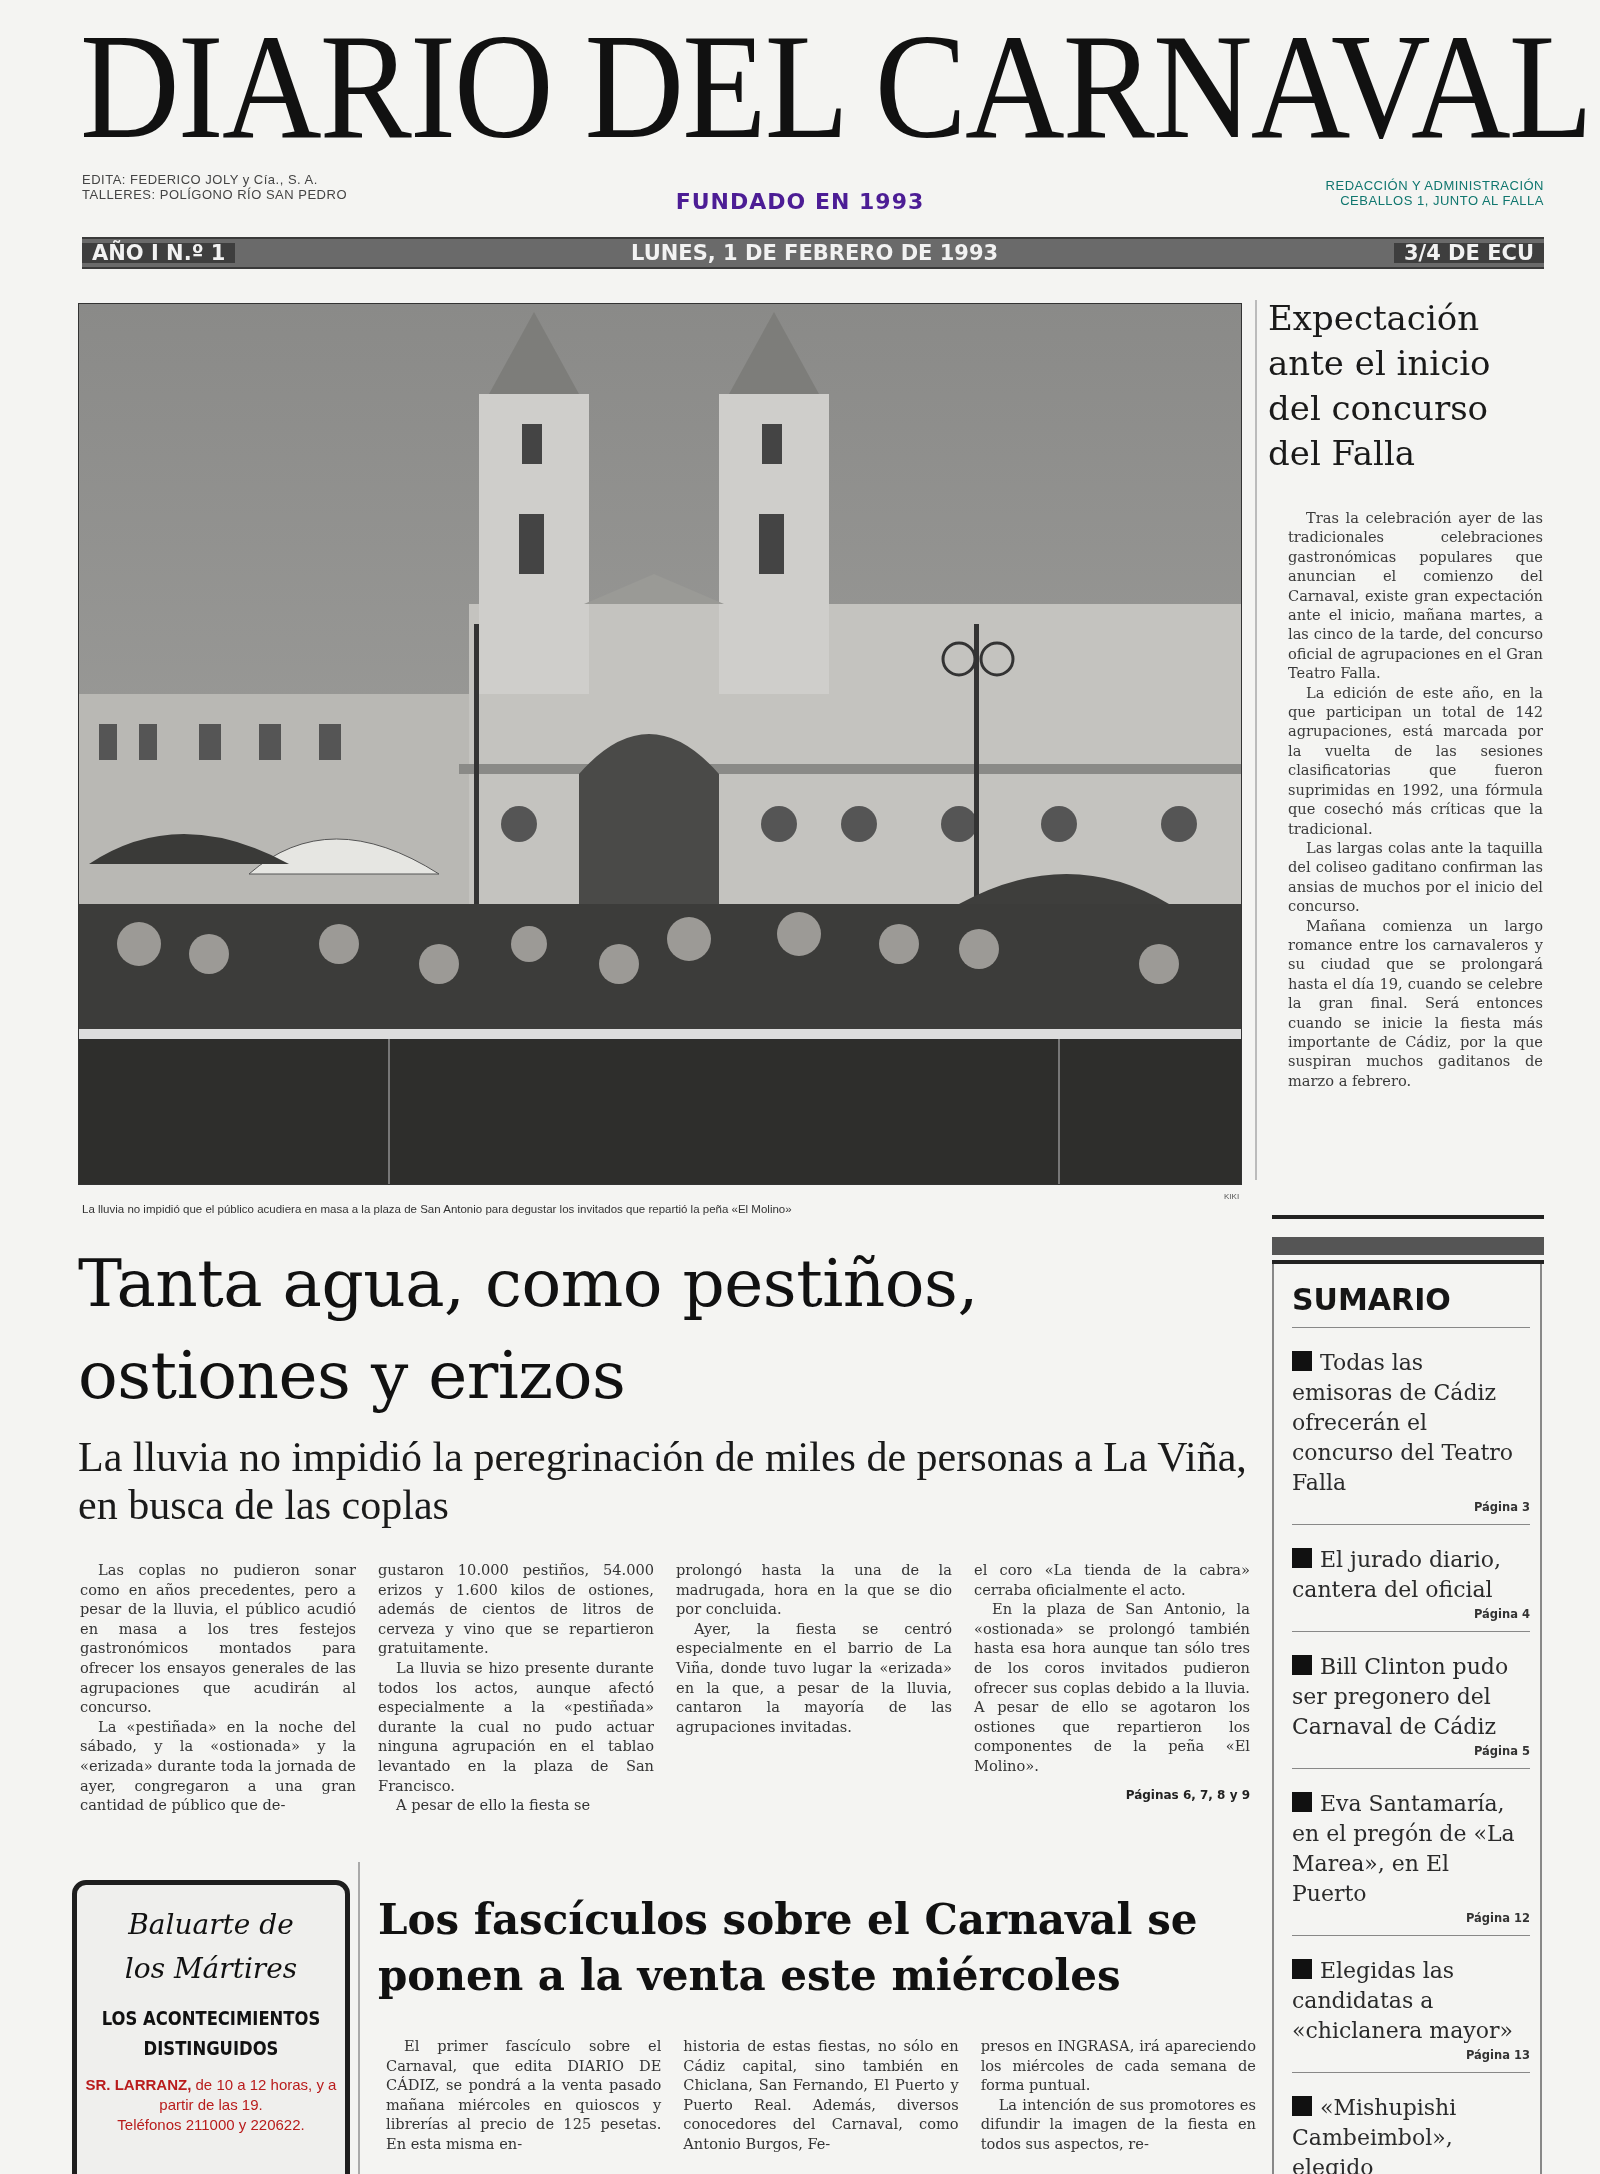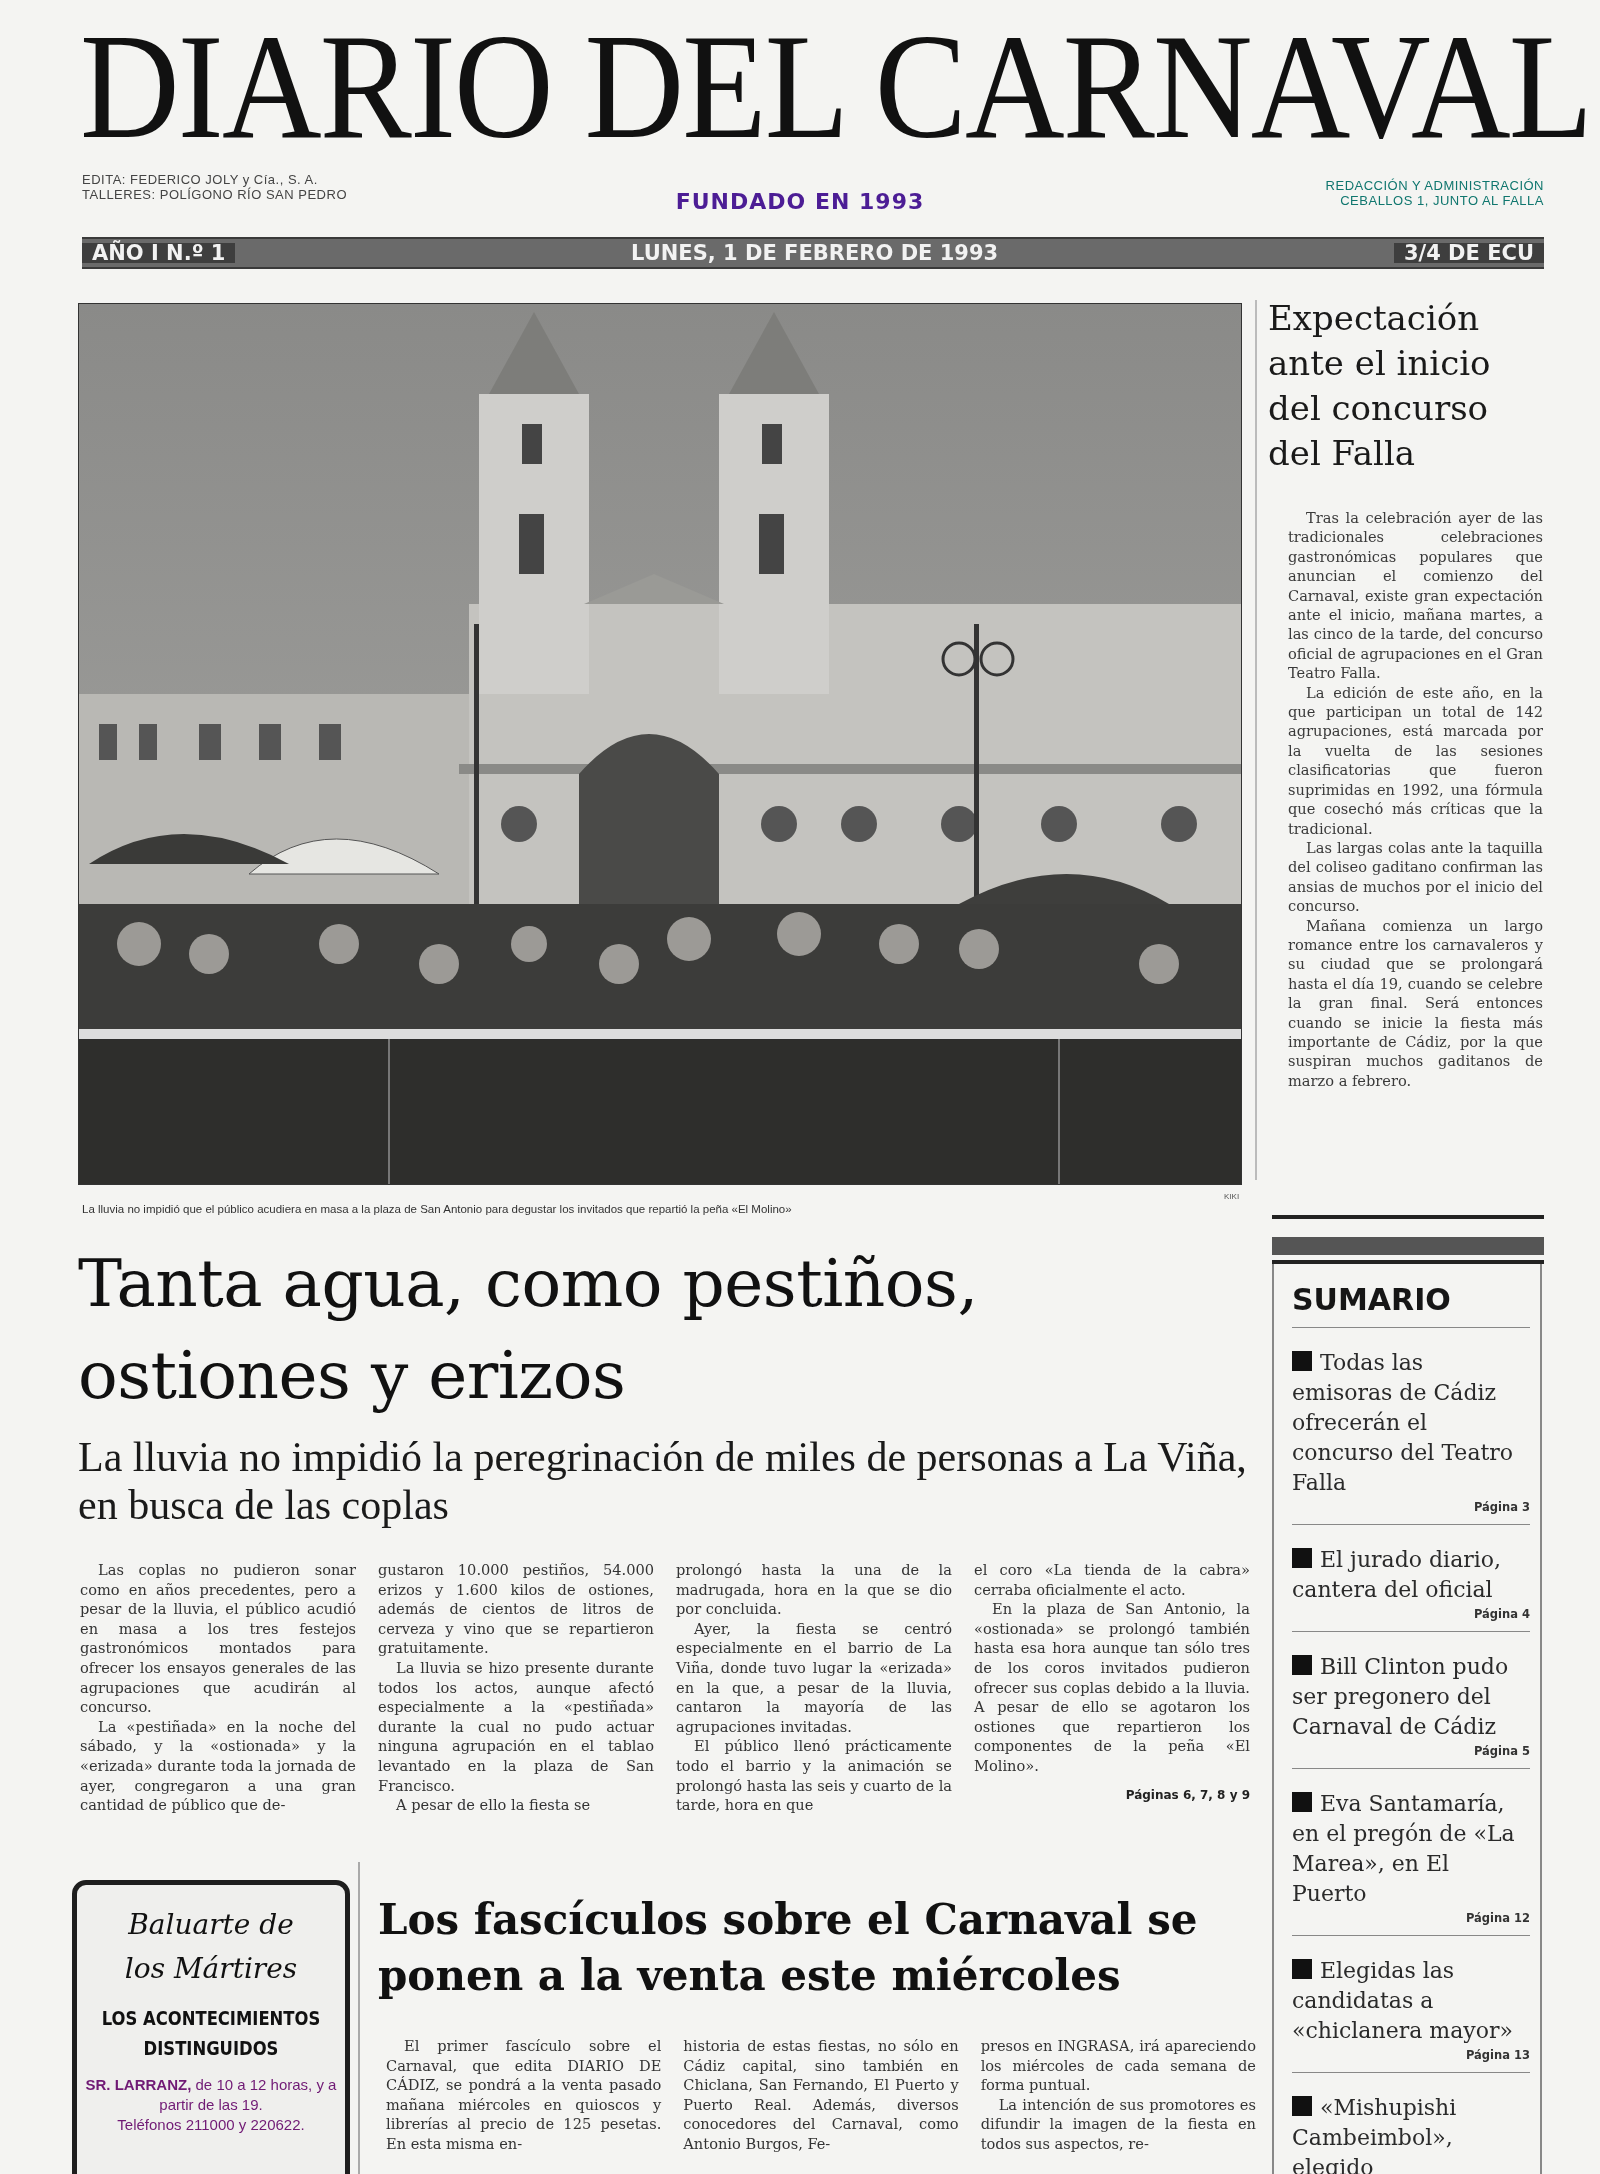--- a/index.html
+++ b/index.html
@@ -105,21 +105,21 @@
   .col .pages { text-align: right; font-family:"DejaVu Sans",sans-serif; font-weight:bold; font-size:12px; margin-top: 10px; color:#222; }
 
   
   .ad {
     left: 72px; top: 1880px; width: 278px; height: 300px;
     border: 5px solid #1e1e1e; border-radius: 14px 14px 0 0; box-sizing: border-box;
     background: #efefed; text-align: center;
   }
   .ad-script { font-family:"DejaVu Serif",serif; font-style: italic; font-size: 28px; line-height: 44px; margin-top: 18px; color:#111; }
   .ad-tag { font-family:"DejaVu Sans",sans-serif; font-weight: bold; font-size: 20px; line-height: 30px; margin-top: 12px; color:#111; transform: scaleX(0.82); }
-  .ad-info { font-family:"Liberation Sans",sans-serif; font-size: 15px; line-height: 20px; margin-top: 12px; color:#701a75; }
+  .ad-info { font-family:"Liberation Sans",sans-serif; font-size: 15px; line-height: 20px; margin-top: 12px; color:#b91c1c; }
   .ad-info b { font-weight: bold; }
 
   .col-divider-v { left: 358px; top: 1862px; width: 2px; height: 312px; background:#aaa; }
   .sec-head {
     left: 378px; top: 1892px; width: 880px;
     font-family:"DejaVu Serif",serif; font-weight: bold; font-size: 42px; line-height: 56px; color:#111;
   }
   .cols2 {
     left: 386px; top: 2036px; width: 870px; height: 138px; overflow: hidden;
     display: grid; grid-template-columns: repeat(3, 1fr); column-gap: 22px;
@@ -265,21 +265,20 @@
     <p>La «pestiñada» en la noche del sábado, y la «ostionada» y la «erizada» durante toda la jornada de ayer, congregaron a una gran cantidad de público que de-</p>
   </div>
   <div class="col">
     <p class="cont">gustaron 10.000 pestiños, 54.000 erizos y 1.600 kilos de ostiones, además de cientos de litros de cerveza y vino que se repartieron gratuitamente.</p>
     <p>La lluvia se hizo presente durante todos los actos, aunque afectó especialmente a la «pestiñada» durante la cual no pudo actuar ninguna agrupación en el tablao levantado en la plaza de San Francisco.</p>
     <p>A pesar de ello la fiesta se</p>
   </div>
   <div class="col">
     <p class="cont">prolongó hasta la una de la madrugada, hora en la que se dio por concluida.</p>
     <p>Ayer, la fiesta se centró especialmente en el barrio de La Viña, donde tuvo lugar la «erizada» en la que, a pesar de la lluvia, cantaron la mayoría de las agrupaciones invitadas.</p>
-    <p>El público llenó prácticamente todo el barrio y la animación se prolongó hasta las seis y cuarto de la tarde, hora en que</p>
   </div>
   <div class="col">
     <p class="cont">el coro «La tienda de la cabra» cerraba oficialmente el acto.</p>
     <p>En la plaza de San Antonio, la «ostionada» se prolongó también hasta esa hora aunque tan sólo tres de los coros invitados pudieron ofrecer sus coplas debido a la lluvia. A pesar de ello se agotaron los ostiones que repartieron los componentes de la peña «El Molino».</p>
     <div class="pages">Páginas 6, 7, 8 y 9</div>
   </div>
 </div>
 
 <div class="abs ad">
   <div class="ad-script">

